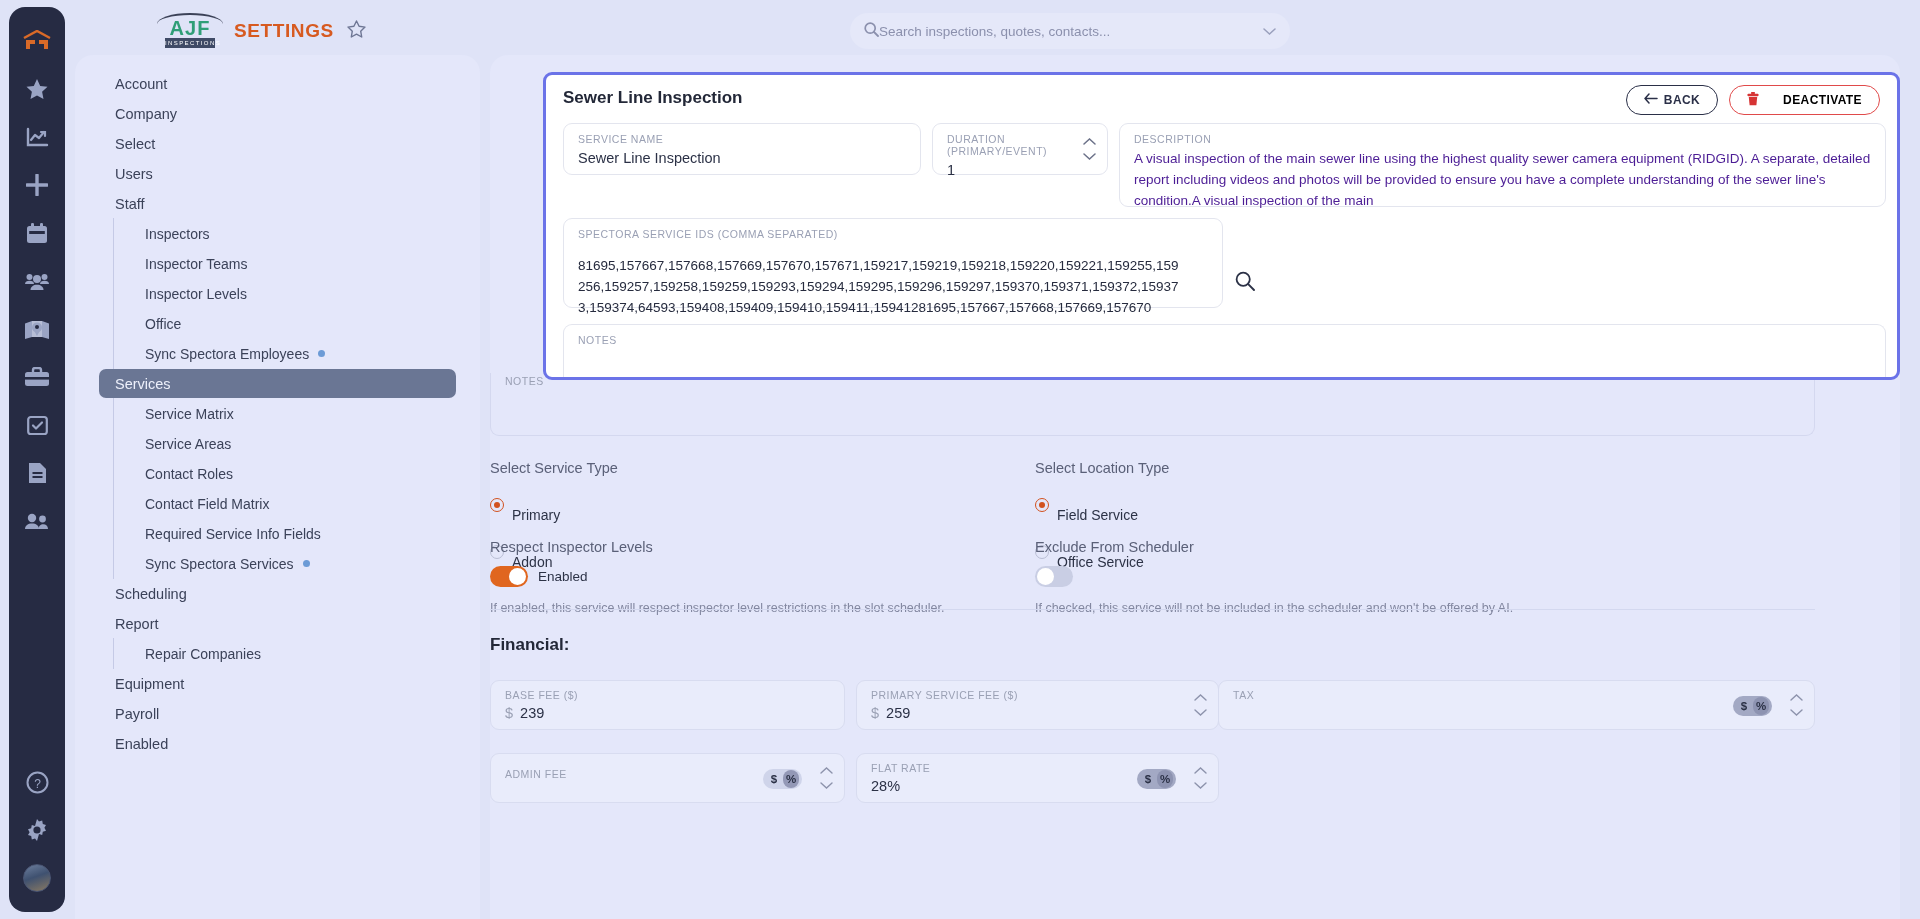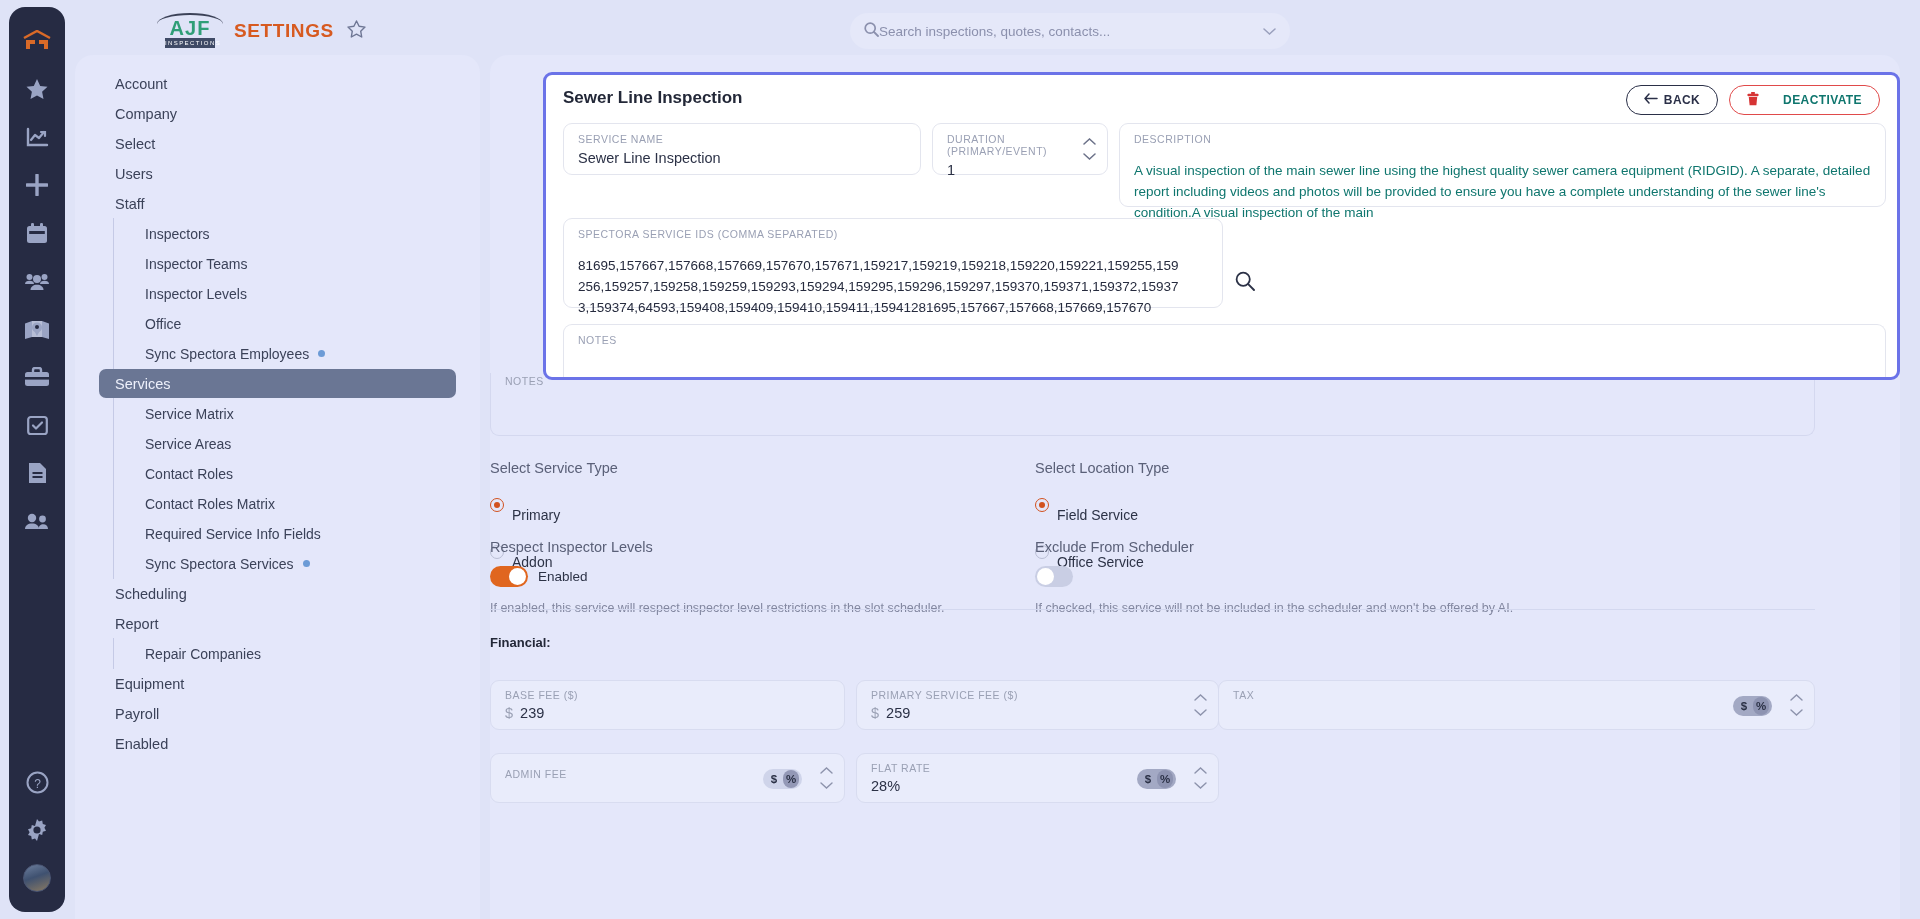--- a/index.html
+++ b/index.html
@@ -97,40 +97,40 @@
   }
   .hl-title { font-size: 17px; font-weight: 700; color: #232838; }
 
   .btn-row { position: absolute; right: 17px; top: 10px; display: flex; gap: 11px; }
   .btn {
     height: 30px; border-radius: 15px; background: #fff;
     display: flex; align-items: center; gap: 6px; padding: 0 17px;
     font-size: 12px; font-weight: 700; letter-spacing: .4px; cursor: pointer;
   }
   .btn-back { border: 1.4px solid #2b3048; color: #2b3048; }
-  .btn-deact { border: 1.4px solid #e04a4a; color: #0f766e; gap: 24px; }
+  .btn-deact { border: 1.4px solid #e04a4a; color: #000000; gap: 24px; }
 
   .field {
     background: #fff; border: 1px solid #e3e5ee; border-radius: 9px;
     padding: 9px 14px 10px 14px; position: relative;
   }
   .f-label {
     font-size: 10.5px; letter-spacing: .5px; color: #9aa0b4; text-transform: uppercase;
   }
   .f-value { font-size: 14.5px; color: #2b3146; margin-top: 5px; }
   .stepper {
     position: absolute; right: 11px; top: 50%; transform: translateY(-50%);
     display: flex; flex-direction: column; gap: 8px; cursor: pointer;
   }
 
   .row1 { position: absolute; left: 17px; top: 48px; width: 1323px; display: flex; gap: 11px; }
   .fld-name { width: 358px; height: 52px; }
   .fld-dur  { width: 176px; height: 52px; }
   .fld-desc { flex: 1; height: 84px; }
-  .desc-text { font-size: 13.5px; line-height: 21px; color: #0f766e; margin-top: 15px; }
+  .desc-text { font-size: 13.5px; line-height: 21px; color: #4c1d95; margin-top: 3px; }
 
   .fld-ids {
     position: absolute; left: 17px; top: 143px; width: 660px; height: 90px;
   }
   .ids-text {
     font-size: 13.5px; line-height: 21px; color: #262b3e; margin-top: 15px;
     word-break: break-all; padding-right: 26px;
   }
   .ids-search { position: absolute; right: -33px; top: 52px; cursor: pointer; }
 
@@ -173,21 +173,21 @@
     position: absolute; top: 2px; width: 17px; height: 17px;
     border-radius: 50%; background: #fff;
   }
   .toggle.on .knob { left: 19px; }
   .toggle.off .knob { left: 2px; }
   .toggle-row { display: flex; align-items: center; gap: 10px; margin-top: 11px; }
   .toggle-text { font-size: 13.5px; color: #2c3246; }
   .help-text { font-size: 12.5px; color: #8287a0; margin-top: 14px; }
 
   .divider { height: 1px; background: #d3d8ef; }
-  .fin-title { font-size: 13px; font-weight: 700; color: #232838; }
+  .fin-title { font-size: 17px; font-weight: 700; color: #232838; }
 
   .fin-field {
     background: #e9ecfb; border: 1px solid #d8dcf0; border-radius: 9px;
     height: 50px; padding: 8px 14px; position: relative;
   }
   .fin-val { font-size: 14.5px; color: #2b3146; margin-top: 4px; display: flex; gap: 7px; }
   .fin-cur { color: #9aa0b4; }
   .pill {
     position: absolute; border-radius: 11px; display: flex; align-items: center;
     height: 20px; padding: 0 3px; gap: 1px; cursor: pointer;
@@ -374,21 +374,21 @@
       <div class="nav-item sub">
         <span>Service Matrix</span>
       </div>
       <div class="nav-item sub">
         <span>Service Areas</span>
       </div>
       <div class="nav-item sub">
         <span>Contact Roles</span>
       </div>
       <div class="nav-item sub">
-        <span>Contact Roles Matrix</span>
+        <span>Contact Field Matrix</span>
       </div>
       <div class="nav-item sub">
         <span>Required Service Info Fields</span>
       </div>
       <div class="nav-item sub">
         <span>Sync Spectora Services</span>
         <span class="dot"></span>
       </div>
       <div class="nav-item">
         <span>Scheduling</span>

